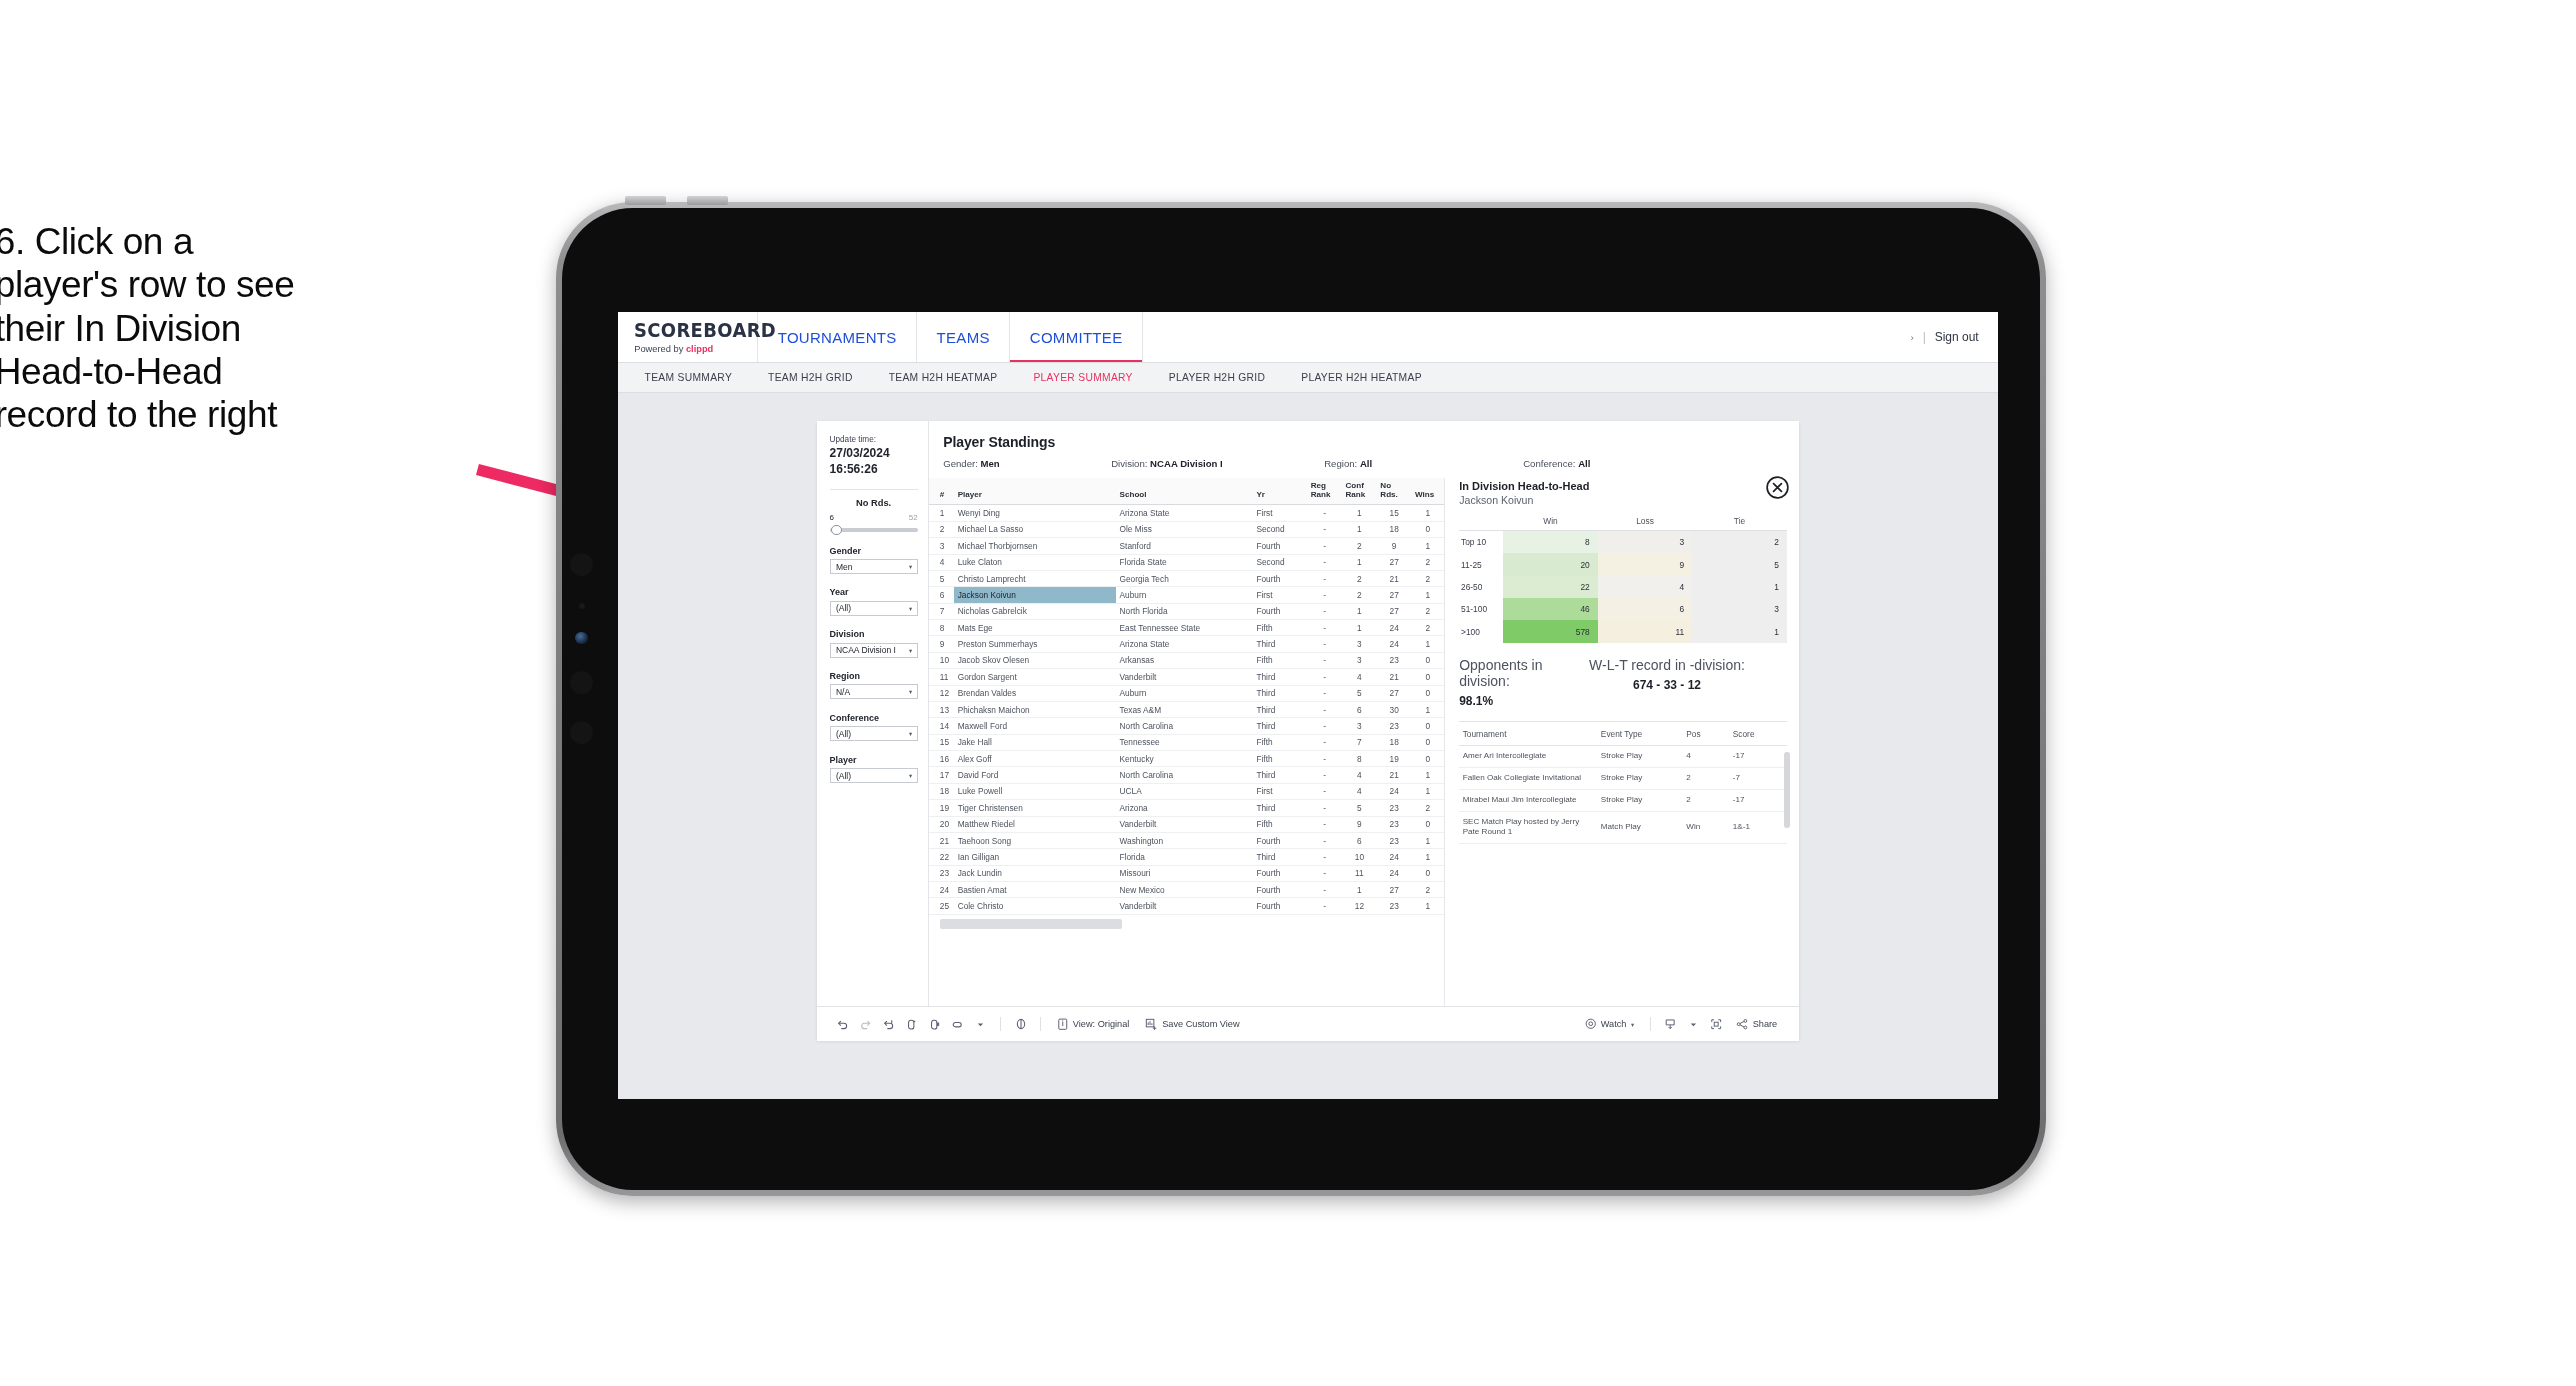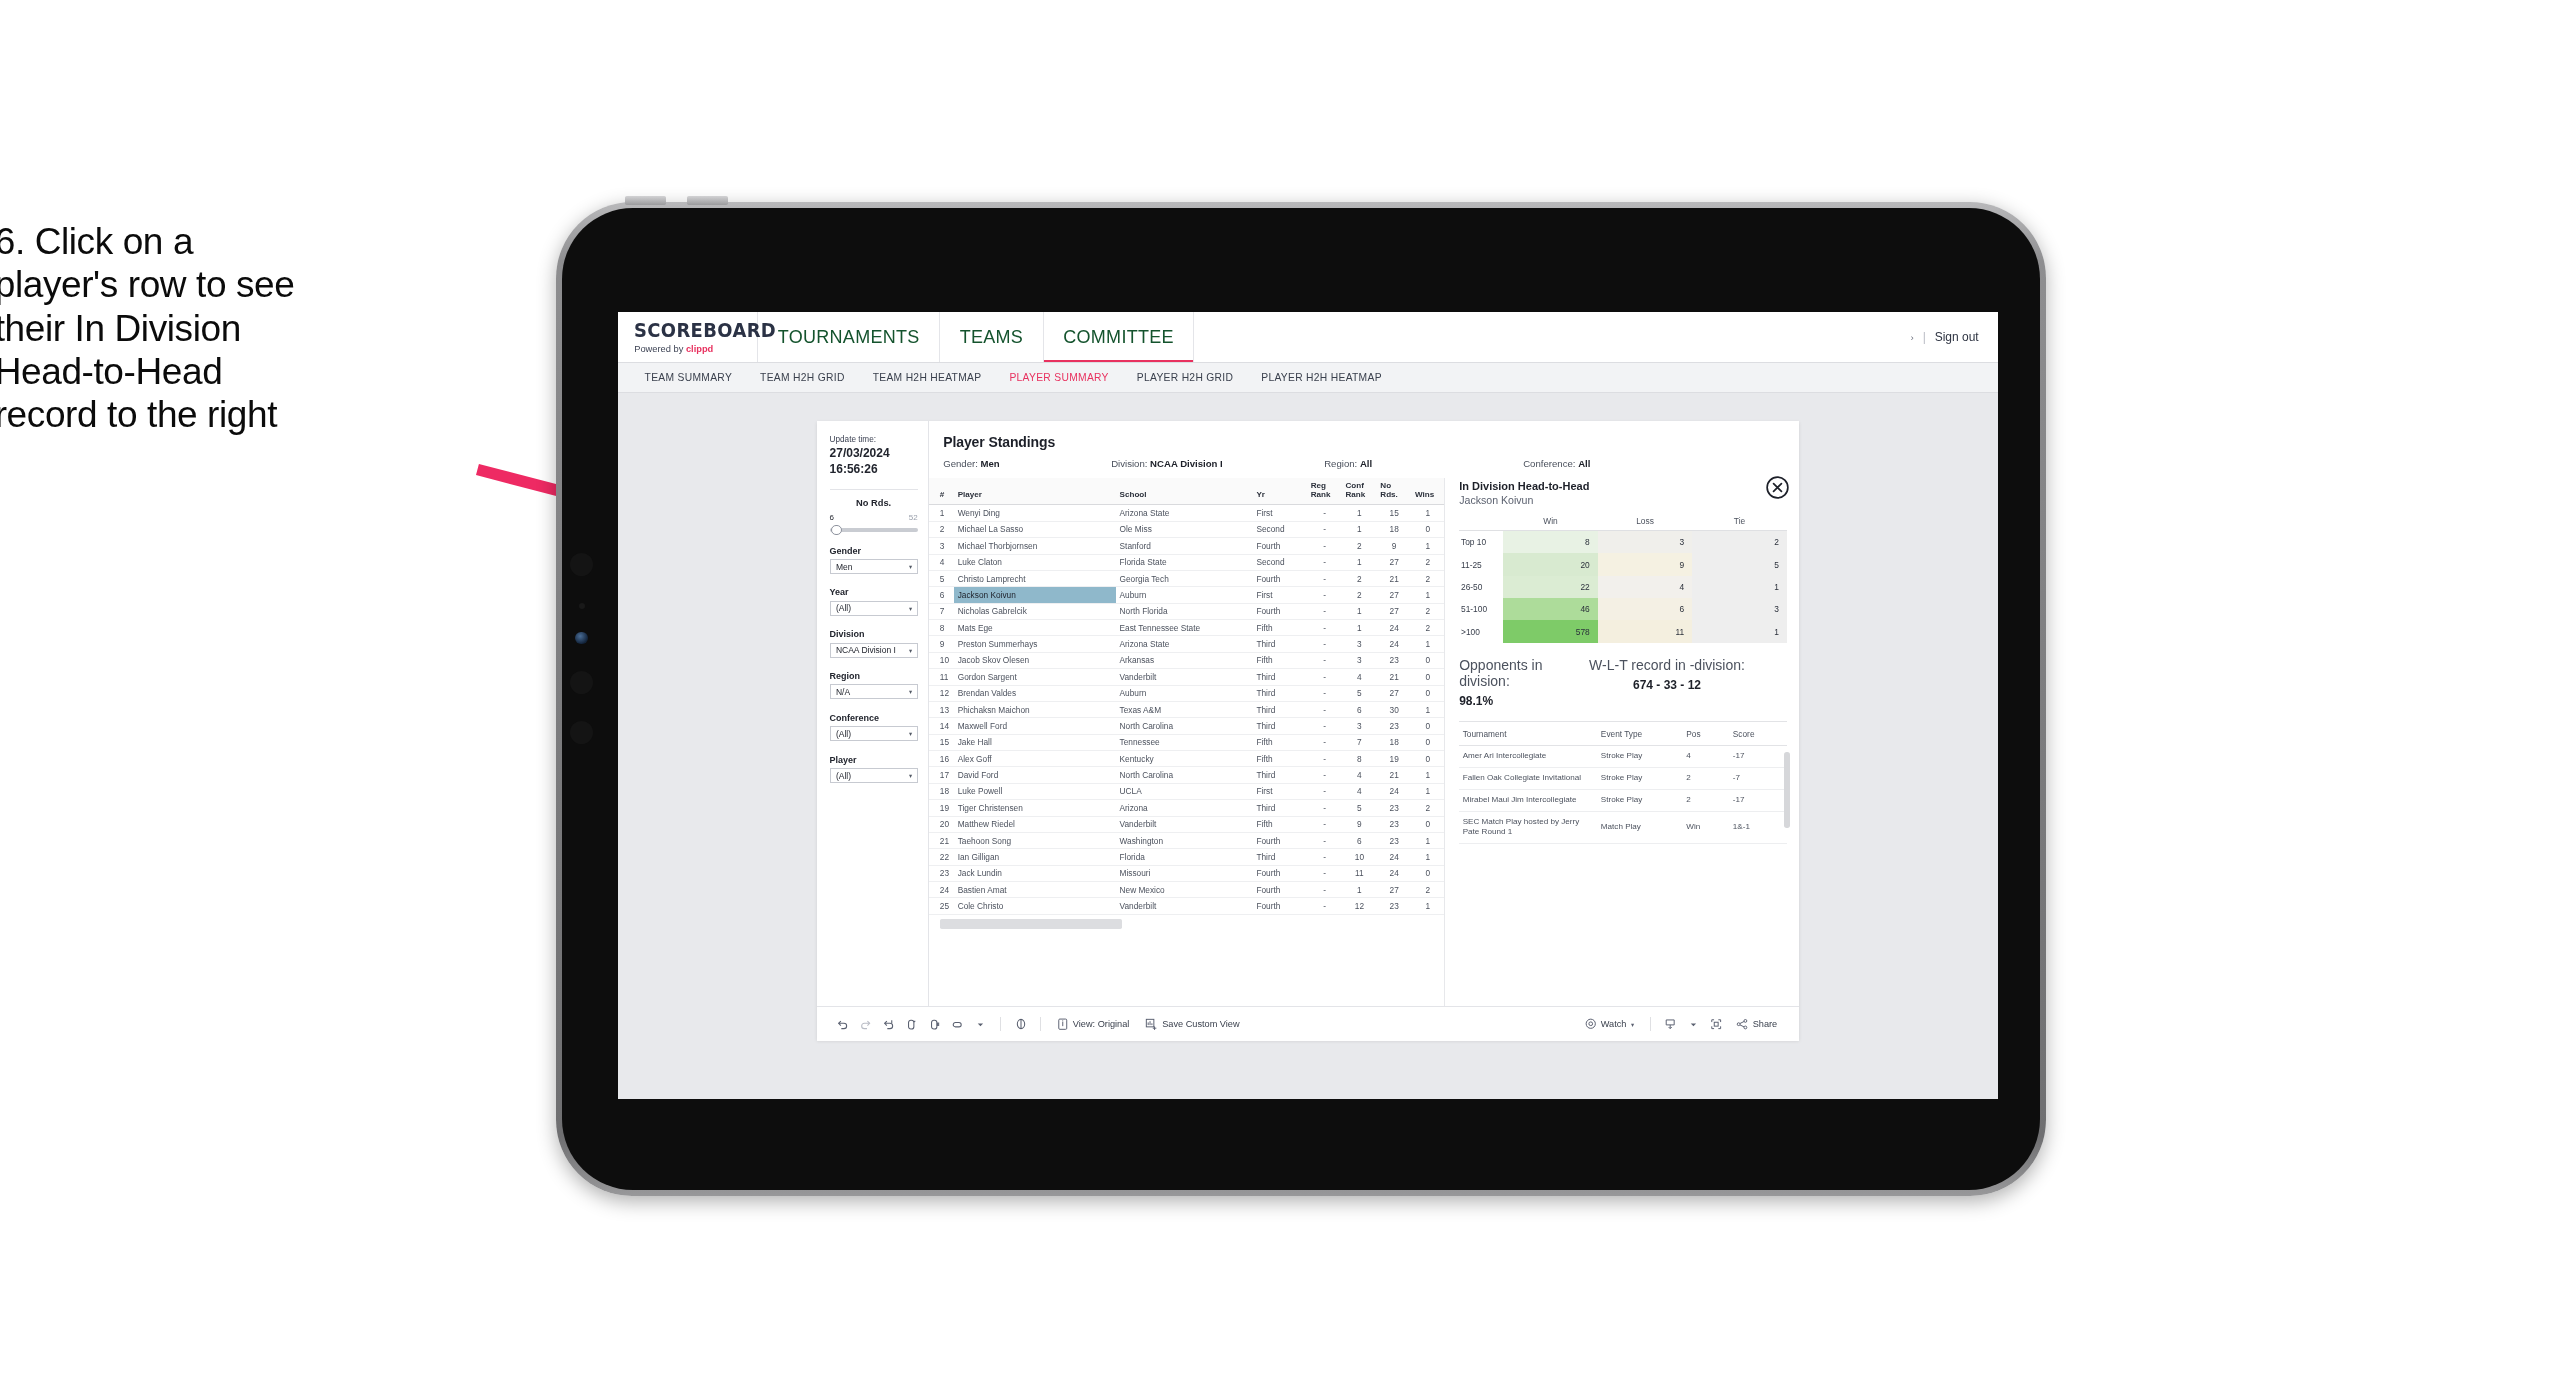--- a/index.html
+++ b/index.html
@@ -82,40 +82,40 @@
     font-family: "DejaVu Sans", sans-serif;
     font-weight: 700; font-size: 19.5px; letter-spacing: 0.4px;
     color: #2b3245; line-height: 1; transform: scaleX(0.92); transform-origin:left;
   }
   .logo-sub { font-size: 9.3px; color:#3d4354; margin-top:3.5px; white-space:nowrap; }
   .logo-sub .brand { color:#e8315f; font-weight:700; }
 
   .topnav { display:flex; align-items:stretch; }
   .topnav-item {
     display:flex; align-items:center; padding: 0 19.5px;
-    font-size: 18px; color:#14532d; letter-spacing:0.3px;
+    font-size: 15px; color:#1d4ed8; letter-spacing:0.3px;
     border-right: 0.9px solid #e4e5e9;
     position: relative; cursor: pointer;
     white-space: nowrap;
   }
   .topnav-item.active::after {
     content:""; position:absolute; left:0; right:0; bottom:0; height:2.7px; background:#e8315f;
   }
   .appbar-right {
     margin-left:auto; display:flex; align-items:center; gap:8.9px;
     padding-right: 19.5px; font-size: 12px; color:#2e3442;
   }
   .appbar-right .chev { font-size: 9.7px; color:#6a6f7d; }
   .appbar-right .divider { color:#b9bcc5; }
   .signout { cursor:pointer; }
 
   
   .subnav {
     height: 30px; background:#f2f3f5; display:flex; align-items:center;
-    padding-left: 12.4px; gap: 0px;
+    padding-left: 12.4px; gap: 8px;
     border-bottom: 0.9px solid #dcdde1;
   }
   .subnav-item {
     font-size: 10.3px; color:#3a404d; letter-spacing:0.3px;
     padding: 0 14px; cursor:pointer; white-space:nowrap;
   }
   .subnav-item.active { color:#e8315f; }
 
   
   .canvas { padding: 28px 0 0 0; height: calc(787px - 51px - 30px); }

